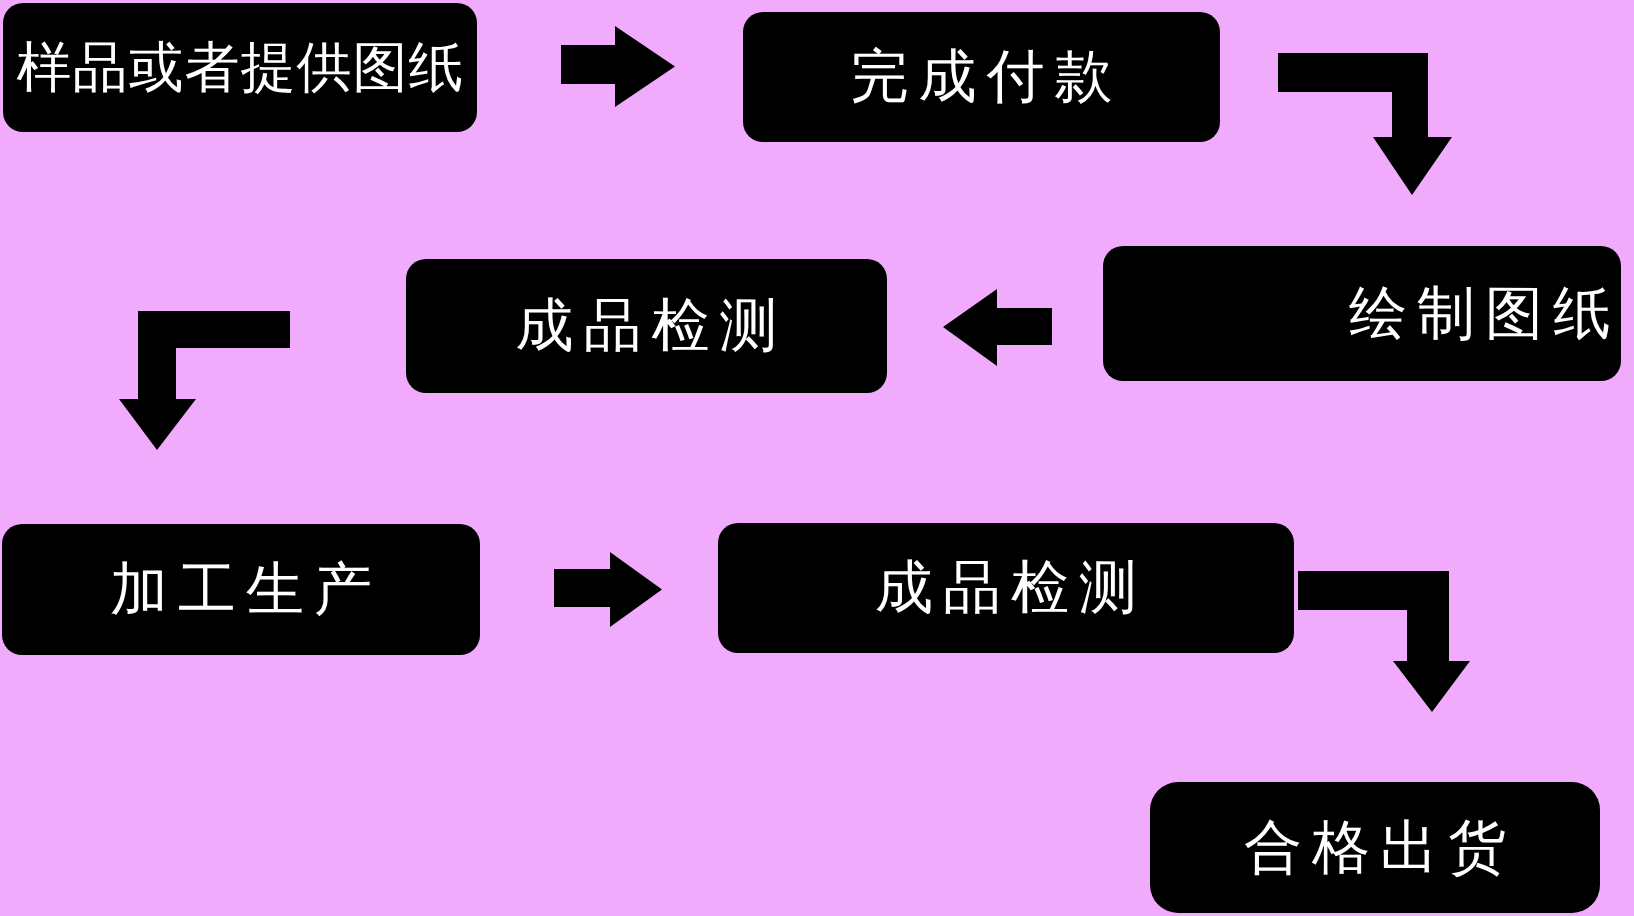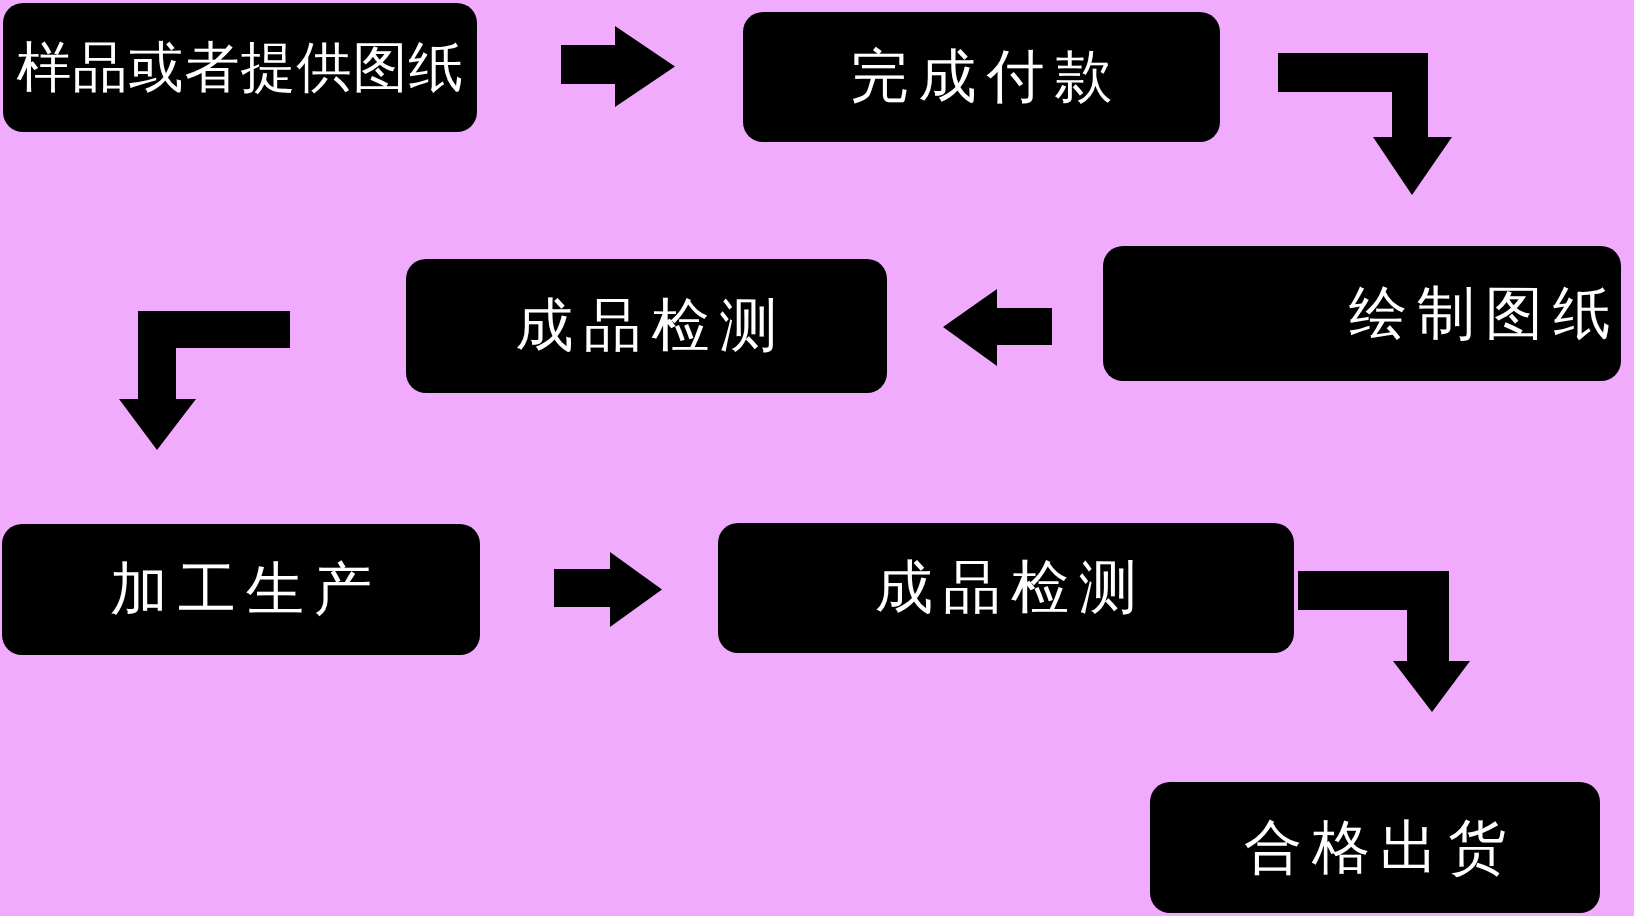--- a/index.html
+++ b/index.html
@@ -42,21 +42,21 @@
     letter-spacing: 1px;
     text-indent: 1px;
   }
   
   .node-1 { left: 3px;    top: 3px;   width: 474px; height: 129px; }
   .node-2 { left: 743px;  top: 12px;   width: 477px; height: 130px; }
   .node-3 { left: 1103px; top: 246px; width: 518px; height: 135px; justify-content: flex-end; }
   .node-4 { left: 406px;  top: 259px; width: 481px; height: 134px; }
   .node-5 { left: 2px;    top: 524px; width: 478px; height: 131px; }
   .node-6 { left: 718px;  top: 523px; width: 576px; height: 130px; align-items: center; }
-  .node-7 { left: 1150px; top: 782px; width: 450px; height: 131px; }
+  .node-7 { left: 1150px; top: 782px; width: 450px; height: 131px; border-radius: 28px; }
   .arrow { fill: #000000; stroke: none; }
 </style>
 </head>
 <body>
 
 <div class="canvas">
 
   <svg class="arrows-layer" viewBox="0 0 1634 916" xmlns="http://www.w3.org/2000/svg">
 
     <path class="arrow" d="M561,45 H615 V26 L675,66.5 L615,107 V84 H561 Z"></path>

